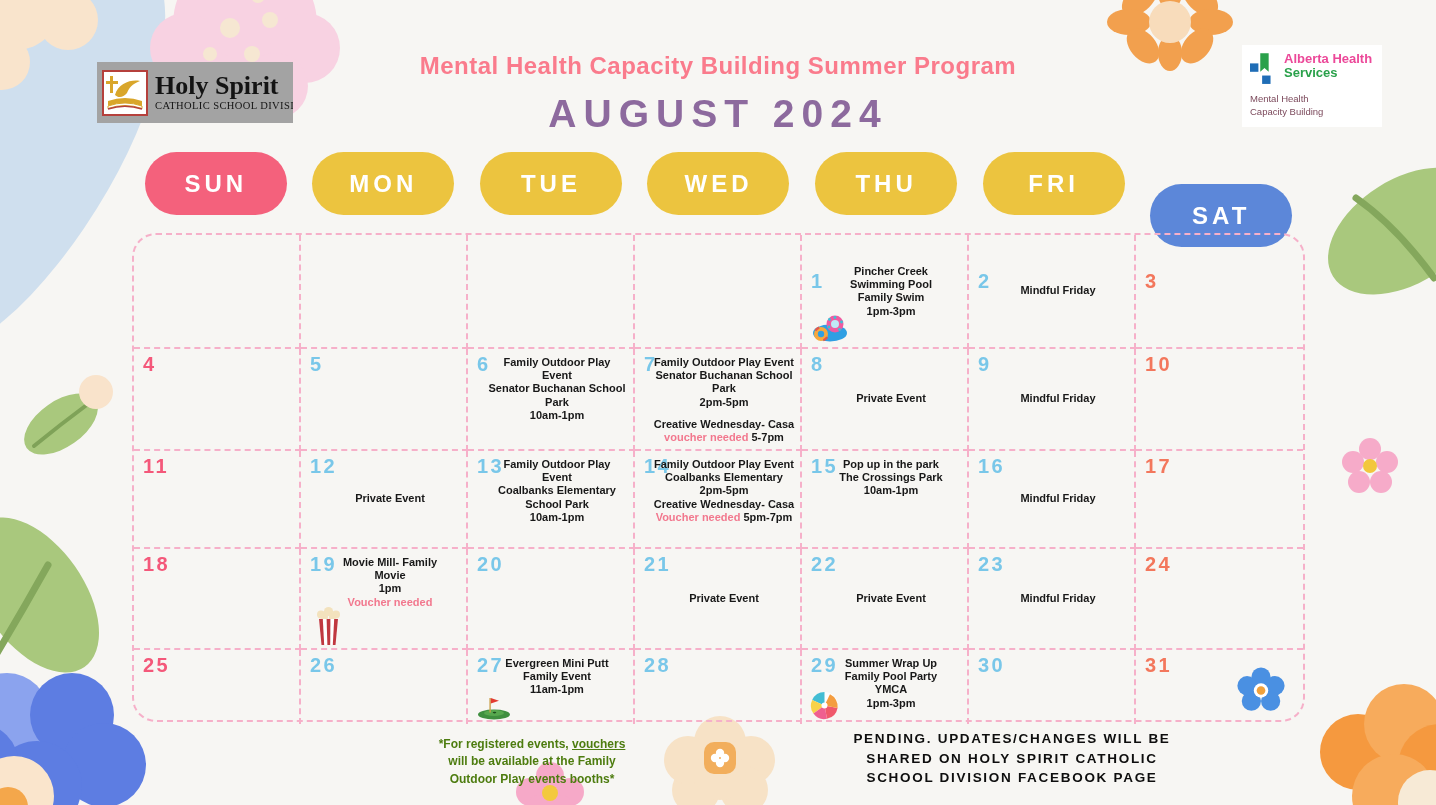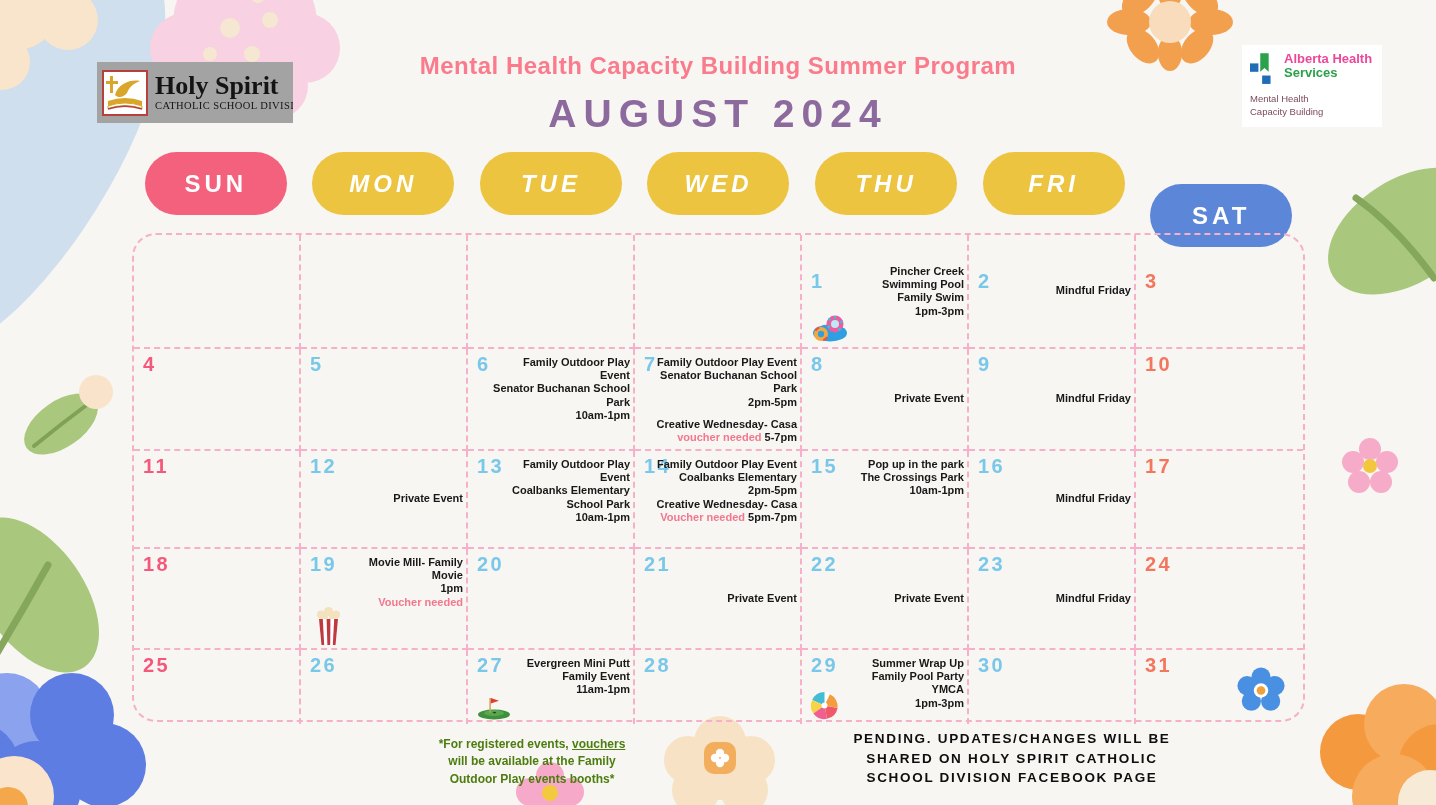--- a/index.html
+++ b/index.html
@@ -26,37 +26,37 @@
   .ahs-line1{color:#ec4899;}
   .ahs-line2{color:#2aa14b;}
   .ahs-tags{margin-top:7px;font-size:9.5px;color:#7c4a5c;line-height:1.35;}
 
   
   .pills{position:absolute;left:132px;top:152px;width:1173px;display:grid;
          grid-template-columns:repeat(7,1fr);justify-items:center;z-index:2;}
   .pill{width:142px;height:63px;border-radius:32px;display:flex;align-items:center;justify-content:center;
         color:#fff;font-weight:bold;font-size:24px;letter-spacing:4px;}
   .pill.sun{background:#f4617c;}
-  .pill.wd{background:#ecc43f;font-style:italic;}
+  .pill.wd{background:#ecc43f;}
   .pill.sat{background:#5c87d9;margin-top:32px;}
 
   
   .grid{position:absolute;left:132px;top:233px;width:1173px;height:489px;display:grid;
         grid-template-columns:repeat(7,1fr);grid-template-rows:114px 102px 98px 101px 74px;
         border:2px dashed #f6b0c9;border-radius:24px;box-sizing:border-box;z-index:2;}
   .cell{position:relative;border-right:2px dashed #f6b0c9;border-bottom:2px dashed #f6b0c9;}
   .cell.last-col{border-right:none;}
   .cell.last-row{border-bottom:none;}
   .daynum{position:absolute;top:5px;left:9px;font-size:20px;font-weight:bold;letter-spacing:2.5px;line-height:1;}
   .row1 .daynum{top:36px;}
   .daynum.wd{color:#79c7e9;}
   .daynum.sun{color:#f4587a;}
   .daynum.sat{color:#f3775c;}
   .events{position:absolute;left:16px;right:3px;top:0;bottom:0;display:flex;flex-direction:column;
-          align-items:flex-end;padding-top:7px;}
+          align-items:center;padding-top:7px;}
   .row1 .events{padding-top:30px;}
   .events.single{justify-content:center;padding-top:0;}
   .row1 .events.single{padding-top:0;}
   .ev-line{font-size:11px;font-weight:bold;color:#181818;line-height:1.2;white-space:nowrap;text-align:center;}
   .ev-line .pink{color:#f2788e;}
   .ev-line.spacer{height:9px;}
   .cell-icon{position:absolute;left:8px;bottom:4px;line-height:0;}
   .cell-icon.blue-flower-icon{left:auto;right:16px;top:16px;bottom:auto;}
   .cell-icon.popcorn-icon{left:14px;bottom:2px;}
 

